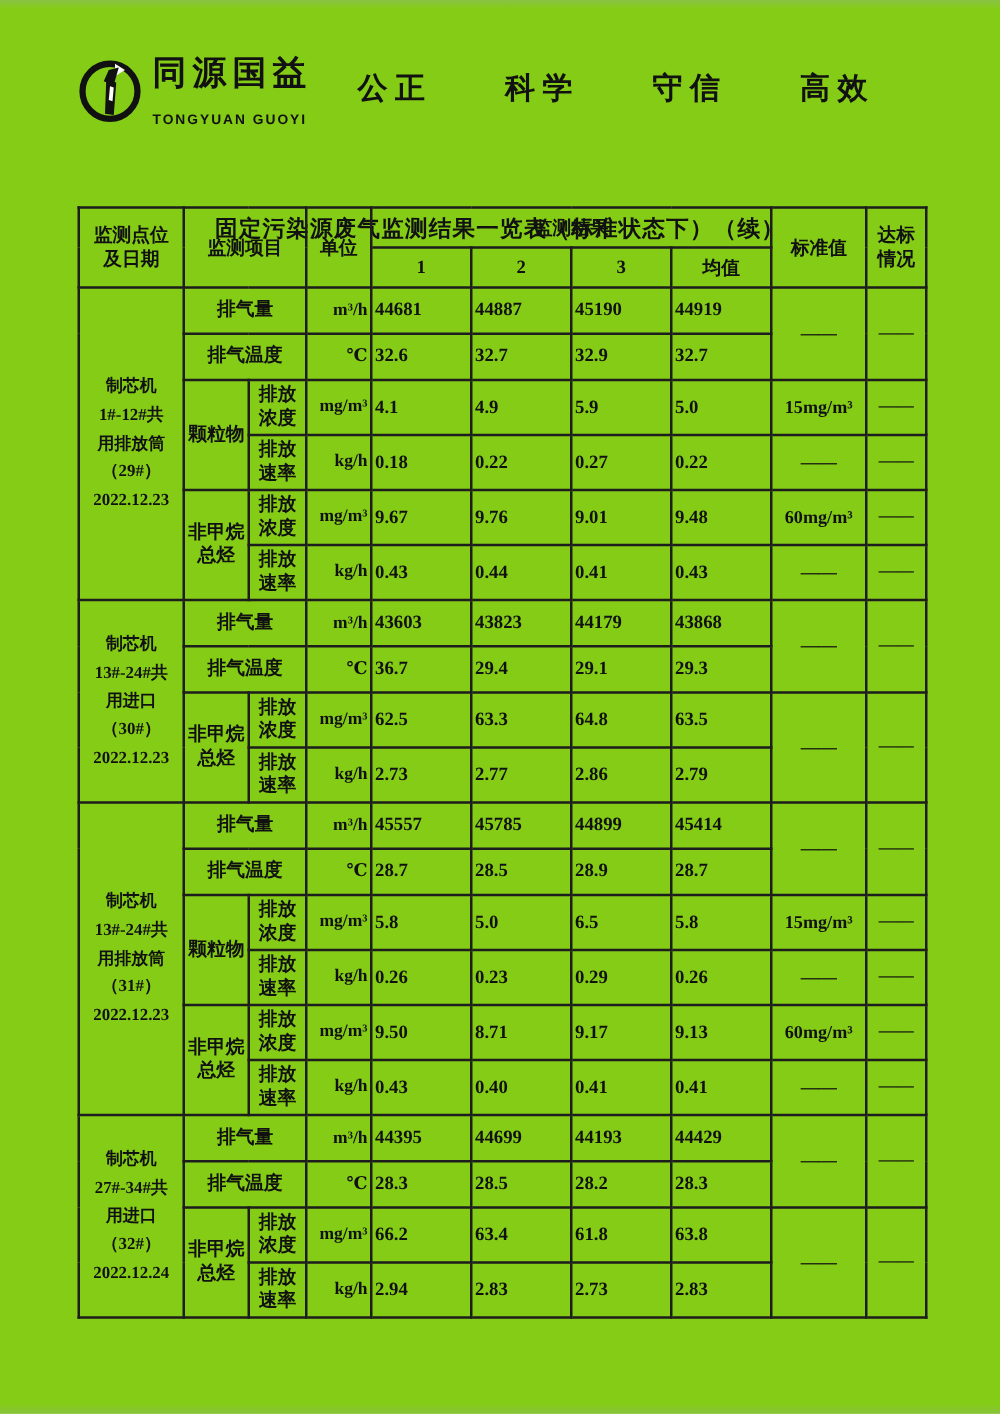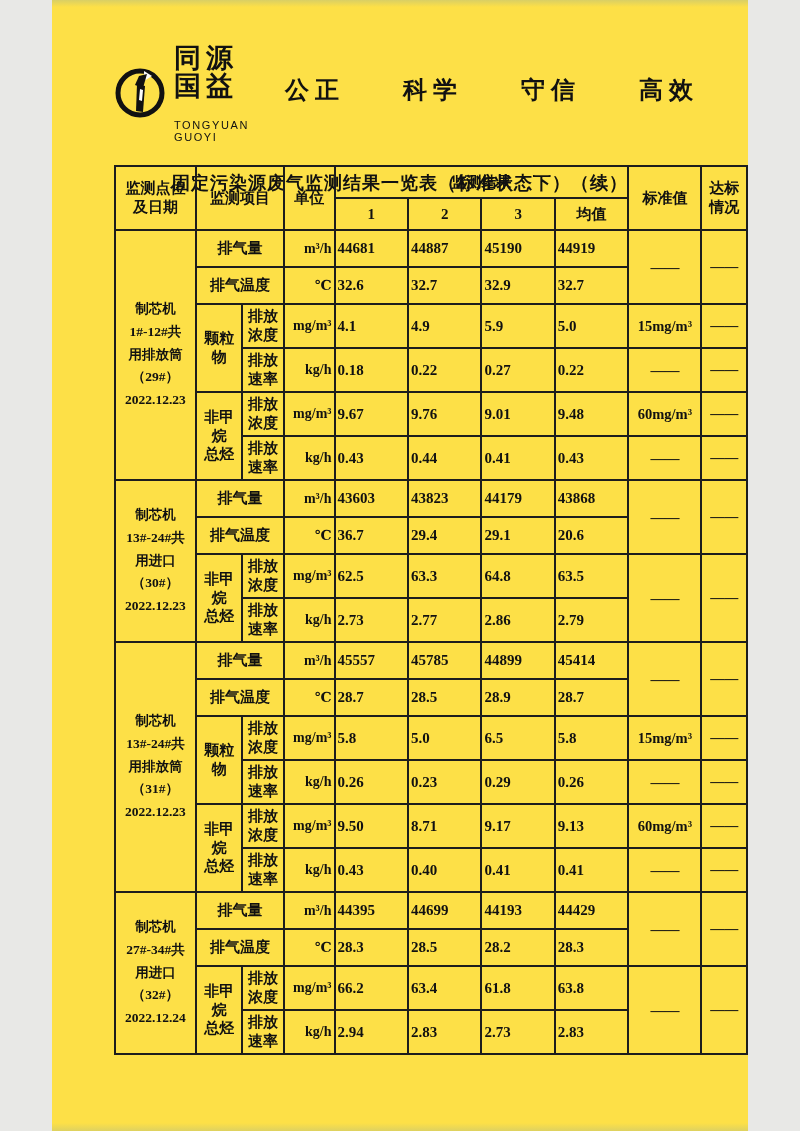--- a/index.html
+++ b/index.html
@@ -1,33 +1,33 @@
 <!DOCTYPE html>
 <html><head>
 <meta charset="utf-8">
 <style>
   html,body{margin:0;padding:0;}
   body{background:#e8e8e6;}
   .doc-page{
-    width:696px;height:1131px;position:relative;margin:0 auto;
-    background:#fde047;color:#111;overflow:hidden;
+    width:800px;height:1131px;position:relative;margin:0 auto;
+    background:#84cc16;color:#111;overflow:hidden;
     font-family:"Liberation Sans","DejaVu Sans",sans-serif;
   }
   .scan-edge-top{position:absolute;top:0;left:0;width:100%;height:7px;
     background:linear-gradient(to bottom,rgba(150,175,155,.35),rgba(150,175,155,0));}
   .scan-edge-bottom{position:absolute;bottom:0;left:0;width:100%;height:8px;
     background:linear-gradient(to top,rgba(150,175,155,.30),rgba(150,175,155,0));}
 
   
   .letterhead{position:absolute;top:44px;left:62px;right:60px;display:flex;align-items:center;}
   .logo-wrap{display:flex;align-items:center;gap:8px;}
   .logo-mark{width:52px;height:52px;flex:0 0 auto;}
   .logo-text{display:flex;flex-direction:column;}
   .logo-cn{font-size:27px;font-weight:bold;letter-spacing:5px;line-height:1.05;}
-  .logo-en{font-size:11px;font-weight:normal;letter-spacing:1.6px;margin-top:18px;}
+  .logo-en{font-size:11px;font-weight:bold;letter-spacing:1.6px;margin-top:18px;}
   .slogans{display:flex;gap:58px;margin-left:36px;margin-top:-6px;}
   .slogan{font-size:24px;font-weight:bold;letter-spacing:6px;white-space:nowrap;}
 
   .doc-line{position:absolute;top:104px;left:62px;right:58px;display:flex;
     justify-content:space-between;align-items:baseline;}
   .doc-number{font-size:16px;font-weight:bold;}
   .page-info{font-size:15px;font-weight:bold;letter-spacing:1px;}
 
   .report-title{position:absolute;top:131px;left:0;width:100%;text-align:center;
     font-size:18px;font-weight:bold;letter-spacing:1px;margin-top:40px;}
@@ -199,21 +199,21 @@
           <td class="value-cell pre">43868</td>
           <td class="std-cell pre" rowspan="2">——</td>
           <td class="comp-cell pre" rowspan="2">——</td>
         </tr>
         <tr class="row-plain">
           <td class="item-cell pre" colspan="2">排气温度</td>
           <td class="unit-cell pre">℃</td>
           <td class="value-cell pre">36.7</td>
           <td class="value-cell pre">29.4</td>
           <td class="value-cell pre">29.1</td>
-          <td class="value-cell pre">20.6</td>
+          <td class="value-cell pre">29.3</td>
         </tr>
         <tr class="row-tall">
           <td class="item-cell pre" rowspan="2">非甲烷
 总烃</td>
           <td class="item-cell pre">排放
 浓度</td>
           <td class="unit-cell pre">mg/m³</td>
           <td class="value-cell pre">62.5</td>
           <td class="value-cell pre">63.3</td>
           <td class="value-cell pre">64.8</td>

